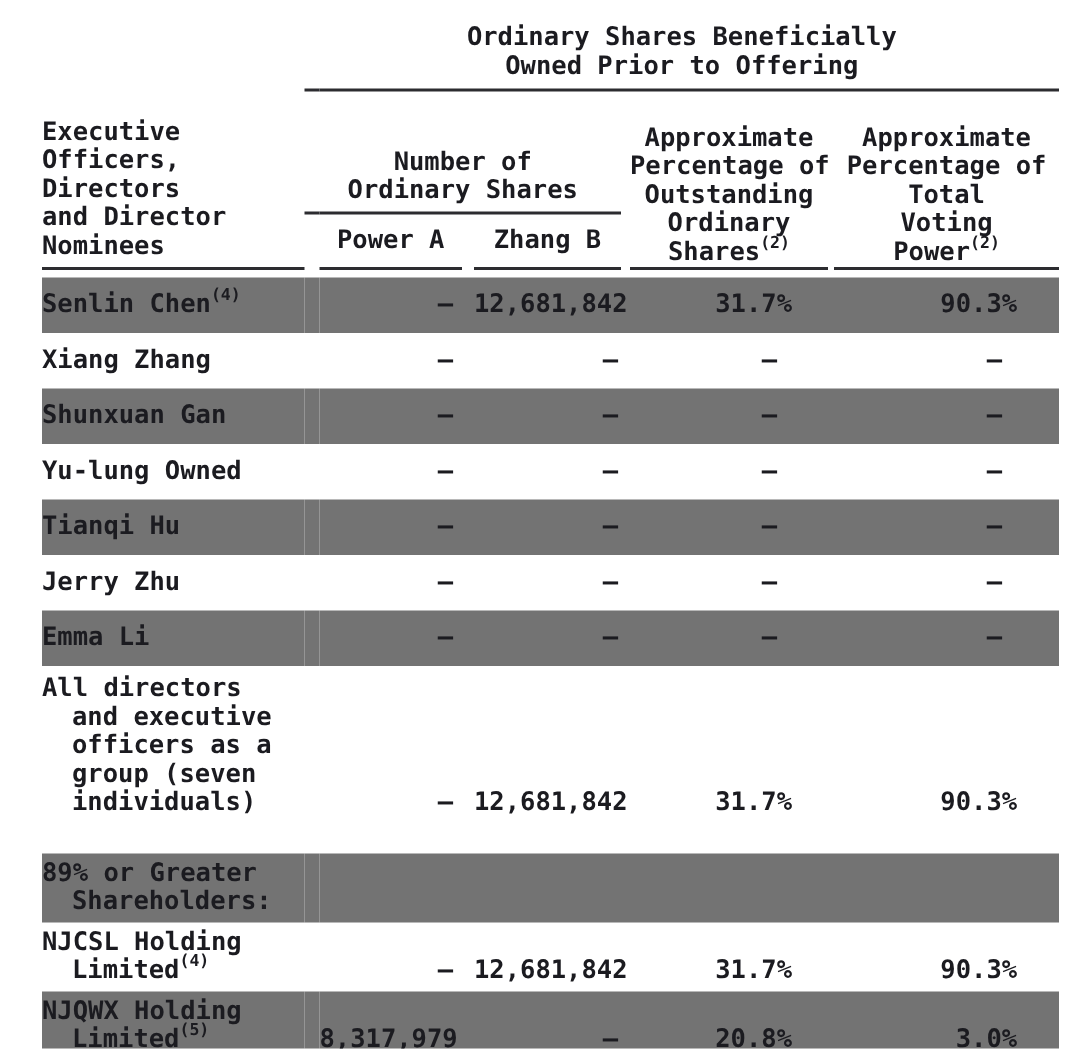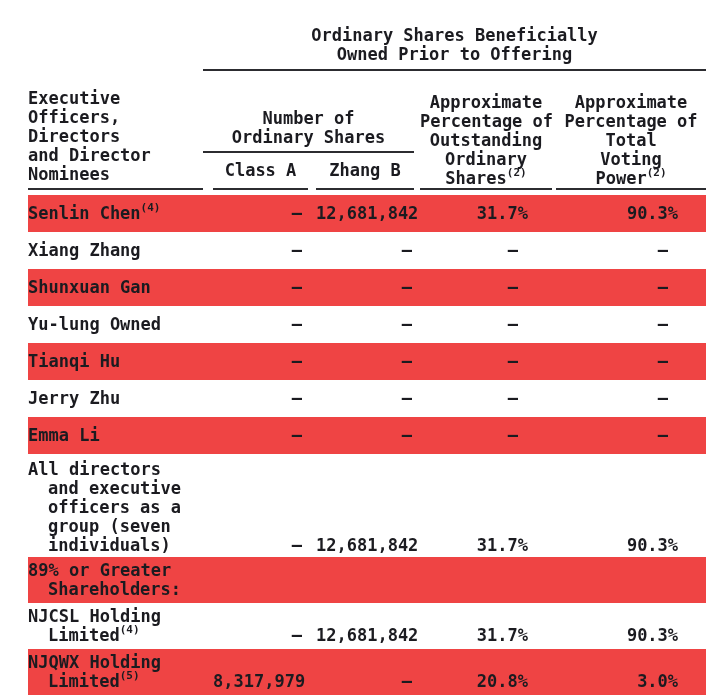--- a/index.html
+++ b/index.html
@@ -23,35 +23,35 @@
   th, td {
     padding: 0;
     font-weight: bold;
     vertical-align: bottom;
   }
   .pre { white-space: pre; }
   .rule { border-bottom: 2px solid #2c2c30; }
   .center { text-align: center; }
 
   
-  tr.title-row { height: 70px; }
+  tr.title-row { height: 60px; }
   tr.title-row .title-cell { padding: 12px 0 5px; text-align: center; }
   tr.mid-row { height: 82px; margin-top: 10px; }
   tr.class-row { height: 37px; }
   th.stub { text-align: left; vertical-align: bottom; padding-bottom: 4px; }
   th.shares-hd { vertical-align: bottom; padding-bottom: 4px; }
   th.class-hd { vertical-align: bottom; padding-bottom: 8px; }
   th.p-hd { vertical-align: bottom; padding-bottom: 0; }
   tr.hsp td { height: 6px; }
 
   
-  tr.shaded { background: #ef4444; }
+  tr.shaded { background: #737373; }
   tr.single > td { padding-top: 9px; padding-bottom: 9px; }
   tr.two > td { padding-top: 4px; padding-bottom: 4px; }
-  tr.tall > td { padding-top: 6px; padding-bottom: 2px; }
+  tr.tall > td { padding-top: 6px; padding-bottom: 24px; }
   td.name {
     text-align: left;
     padding-left: 20px;
     text-indent: -20px;
     white-space: pre;
     vertical-align: top;
   }
   td.num { text-align: right; white-space: pre; }
   td.a  { padding-right: 6px; }
   td.b  { padding-right: 2px; }
@@ -115,21 +115,21 @@
       <th rowspan="2" class="p-hd rule center">
         <span class="pre">Approximate
 Percentage of
 Total
 Voting
 Power</span><sup>(2)</sup>
       </th>
     </tr>
     <tr class="class-row">
       <td></td>
-      <th class="class-hd rule center">Class A</th>
+      <th class="class-hd rule center">Power A</th>
       <td></td>
       <th class="class-hd rule center">Zhang B</th>
     </tr>
     <tr class="hsp">
         <td colspan="9"></td>
       </tr>
   </thead>
   <tbody id="tbody">
   <tr class="single shaded">
         <td class="name"><span>Senlin Chen</span><sup>(4)</sup></td>

